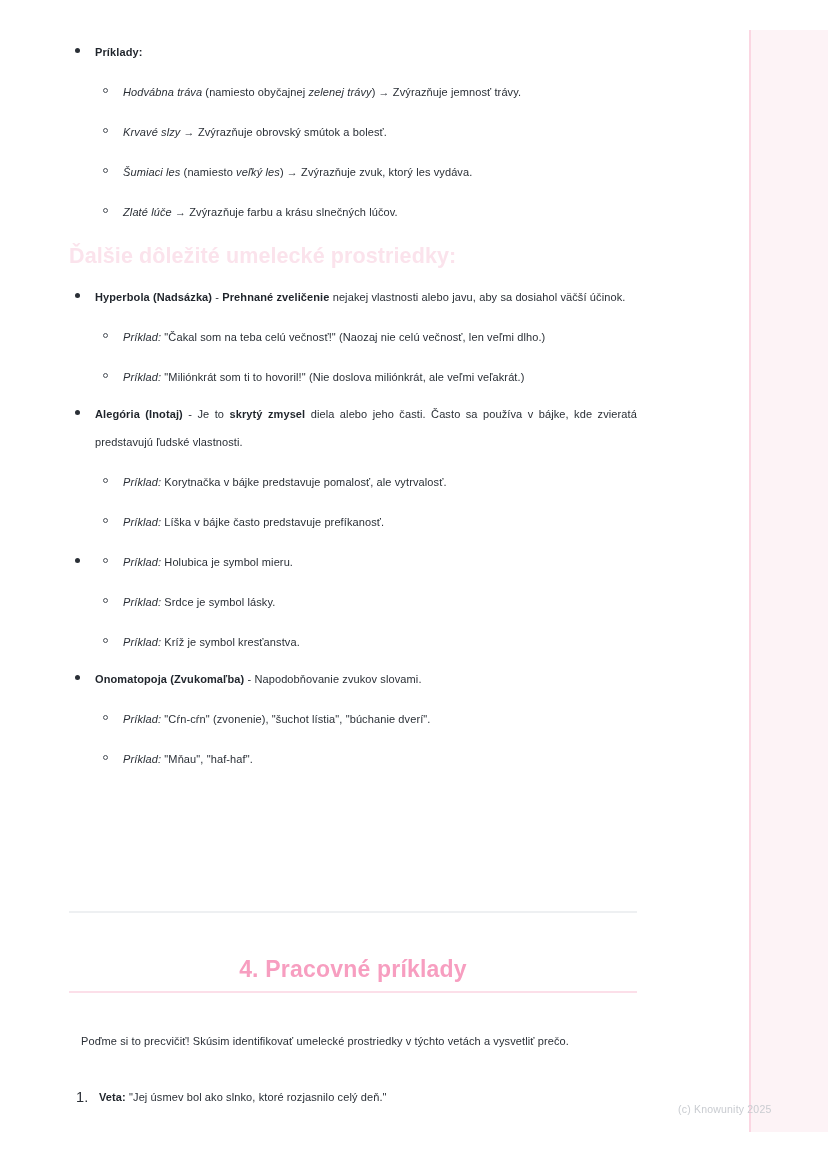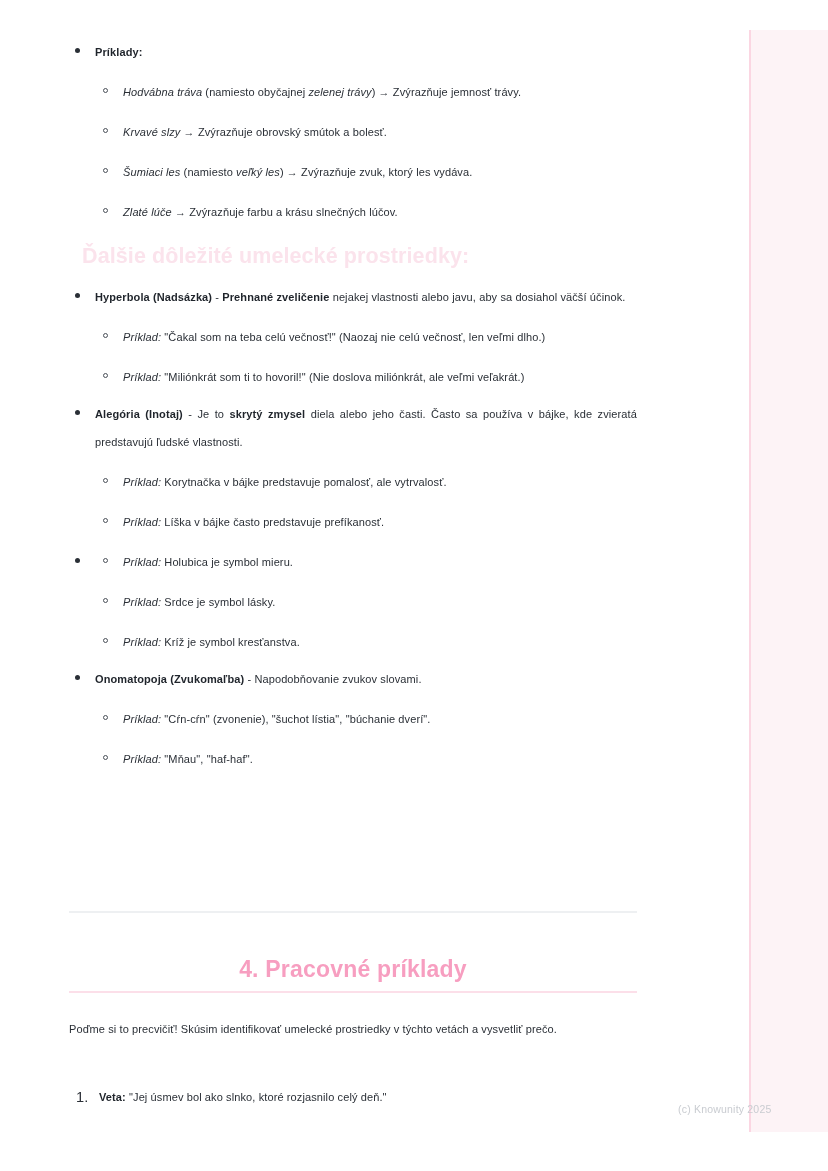--- a/index.html
+++ b/index.html
@@ -171,21 +171,21 @@
     top: 1102px;
     font-size: 10.5px;
     line-height: 14px;
     color: #c9ccd1;
     letter-spacing: .2px;
     white-space: nowrap;
   }
 
   
   #block-priklady   { position: absolute; top: 38px;  left: 0; width: 700px; }
-  #block-heading-1  { position: absolute; top: 241px; left: 0; width: 700px; padding-left: 13px; }
+  #block-heading-1  { position: absolute; top: 241px; left: 0; width: 700px; }
   #block-devices    { position: absolute; top: 283px; left: 0; width: 700px; }
   #block-divider    { position: absolute; top: 911px; left: 69px; }
   #block-heading-2  { position: absolute; top: 953px; left: 0; width: 700px; }
   #block-underline  { position: absolute; top: 991px; left: 69px; }
   #block-intro      { position: absolute; top: 1015px;left: 0; width: 700px; }
   #block-tasks      { position: absolute; top: 1083px;left: 0; width: 700px; }
 </style>
 </head>
 <body>
 
@@ -311,21 +311,21 @@
       <h2 class="h-section">4. Pracovné príklady</h2>
     </div>
   </div>
 
   <div id="block-underline">
     <hr class="rule-pink">
   </div>
 
   <div id="block-intro">
     <div class="content">
-      <p class="txt" style="margin:0;">Poďme si to precvičiť! Skúsim identifikovať umelecké prostriedky v týchto vetách a vysvetliť prečo.</p>
+      <p class="txt" style="margin:12px;">Poďme si to precvičiť! Skúsim identifikovať umelecké prostriedky v týchto vetách a vysvetliť prečo.</p>
     </div>
   </div>
 
   <div id="block-tasks">
     <div class="content">
       <ol class="numbered">
         <li>
           <div class="txt"><b>Veta:</b><span> "Jej úsmev bol ako slnko, ktoré rozjasnilo celý deň."</span></div>
         </li>
       </ol>

